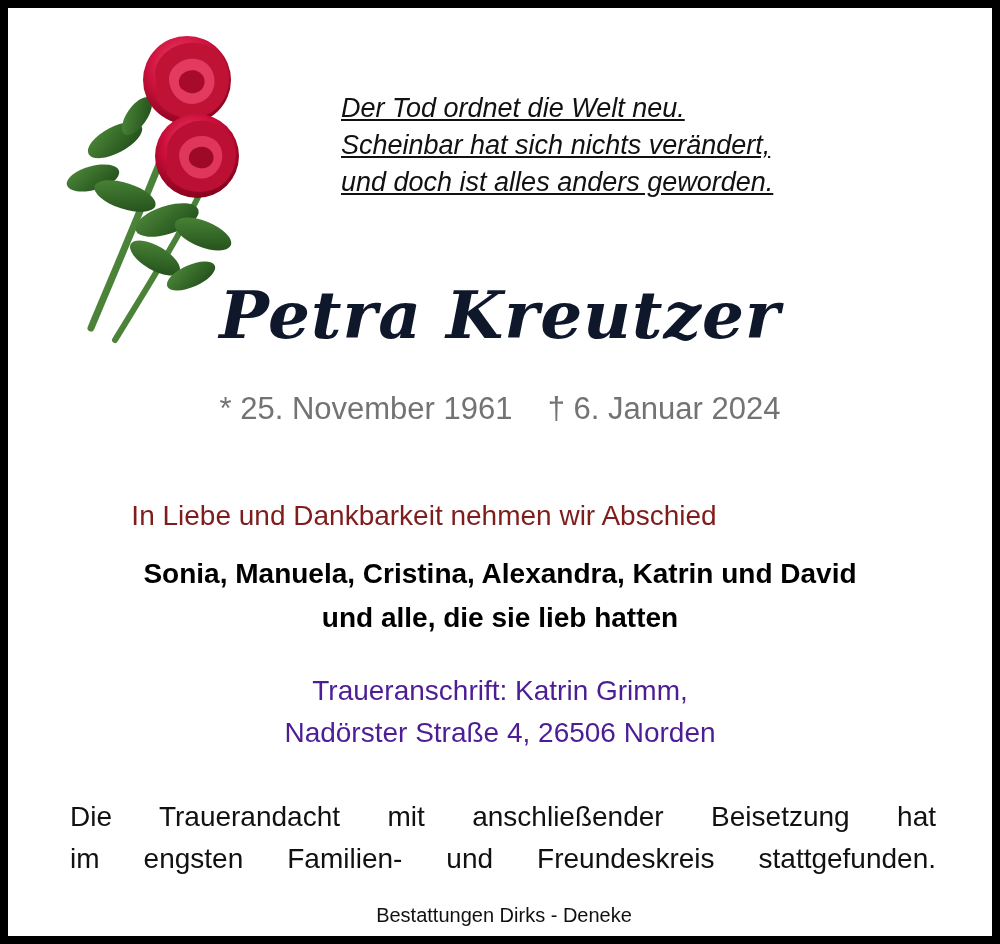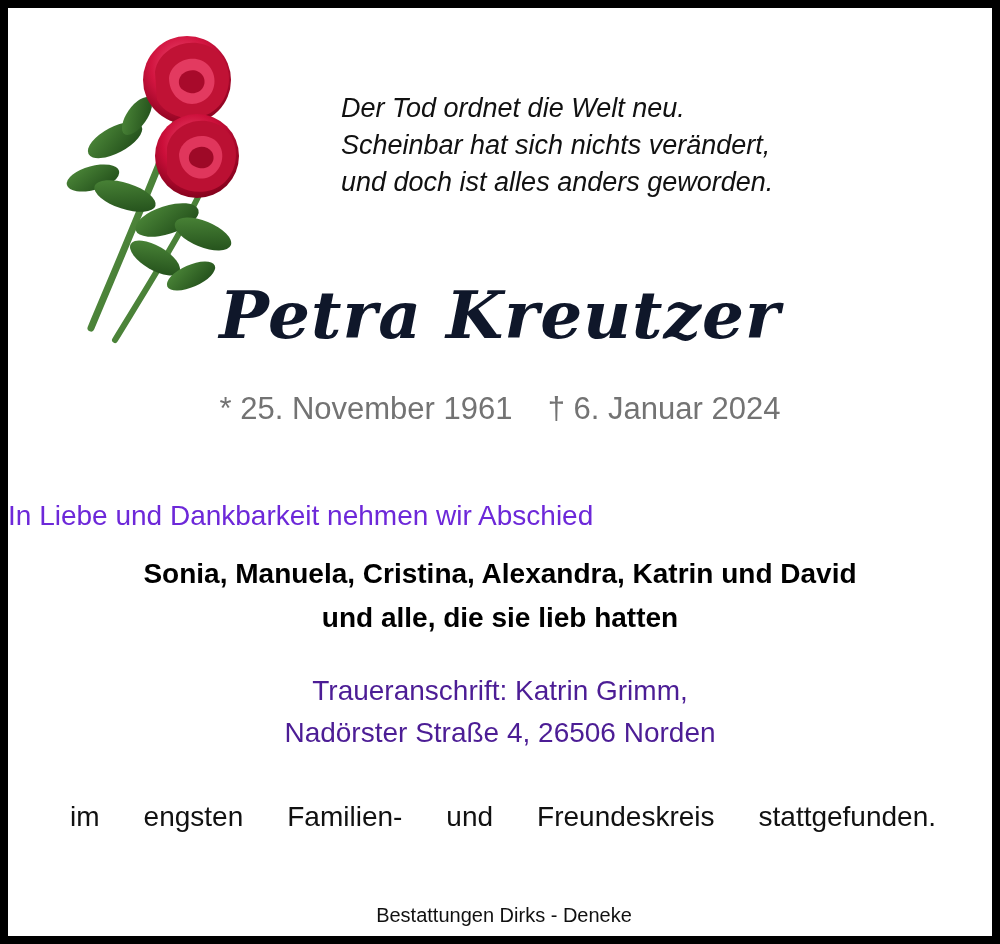--- a/index.html
+++ b/index.html
@@ -32,20 +32,21 @@
   .quote {
     position: absolute;
     left: 333px;
     top: 82px;
     width: 600px;
     font-style: italic;
     font-size: 27px;
     line-height: 37px;
     color: #111111;
     font-family: "Liberation Sans", sans-serif;
+    text-decoration: underline;
   }
   .quote div { white-space: nowrap; }
   .name {
     position: absolute;
     left: 0;
     top: 268px;
     width: 984px;
     text-align: center;
     font-family: "DejaVu Serif", serif;
     font-style: italic;
@@ -62,22 +63,23 @@
     text-align: center;
     font-size: 31px;
     color: #737373;
   }
   .dates .sep { display: inline-block; width: 18px; }
   .farewell {
     position: absolute;
     left: 0;
     top: 492px;
     width: 832px;
-    font-size: 28px;
-    color: #6d28d9;
+    text-align: center;
+    font-size: 28px;
+    color: #7f1d1d;
   }
   .family {
     position: absolute;
     left: 0;
     top: 544px;
     width: 984px;
     text-align: center;
     font-size: 28px;
     font-weight: bold;
     line-height: 44px;
@@ -194,18 +196,19 @@
     <div>Sonia, Manuela, Cristina, Alexandra, Katrin und David</div>
     <div>und alle, die sie lieb hatten</div>
   </div>
 
   <div class="address">
     <div>Traueranschrift: Katrin Grimm,</div>
     <div>Nadörster Straße 4, 26506 Norden</div>
   </div>
 
   <div class="notice">
+    <span class="line">Die Trauerandacht mit anschließender Beisetzung hat</span>
     <span class="line">im engsten Familien- und Freundeskreis stattgefunden.</span>
   </div>
 
   <div class="funeralhome">Bestattungen Dirks - Deneke</div>
 
 </div>
 
 </body></html>

